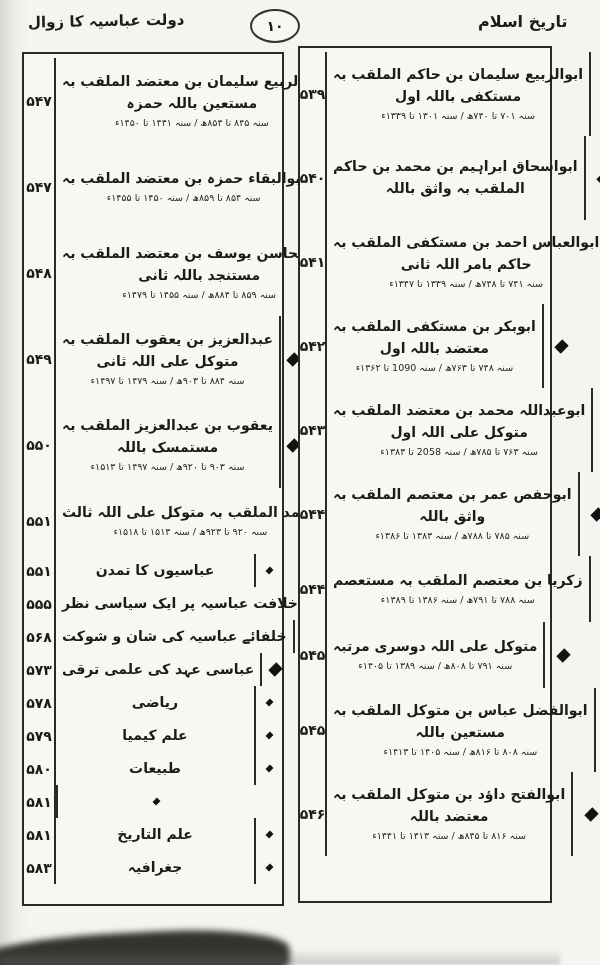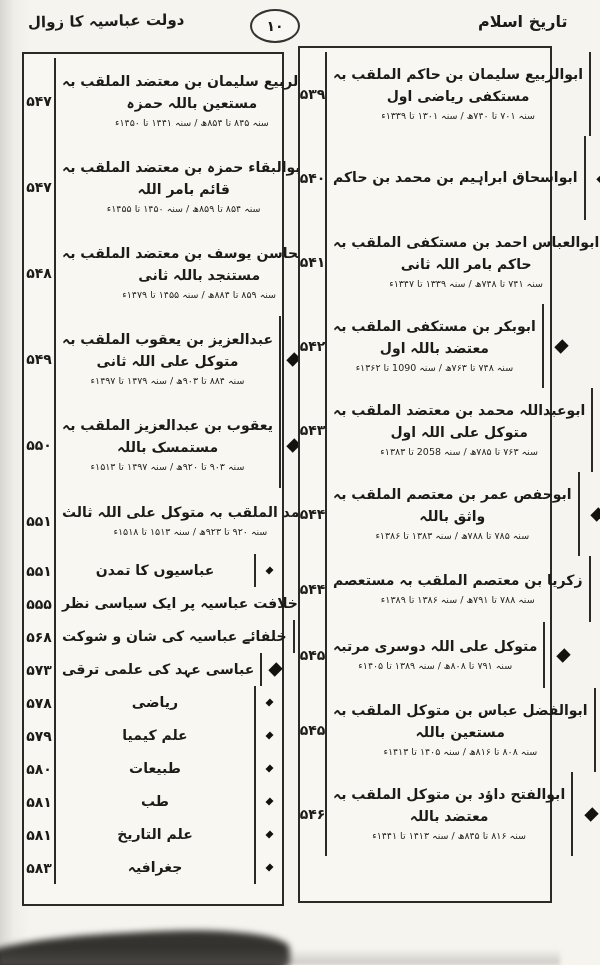--- a/index.html
+++ b/index.html
@@ -104,21 +104,20 @@
           <div class="date-line">سنہ ۸۴۵ تا ۸۵۴ھ / سنہ ۱۴۴۱ تا ۱۴۵۰ء</div>
         </div>
         <div class="col-bullet">
           <span class="diamond large"></span>
         </div>
       </div>
       <div class="row h3">
         <div class="col-num">۵۴۷</div>
         <div class="col-body">
           <div class="title-line">ابوالبقاء حمزہ بن معتضد الملقب بہ</div>
-          <div class="title-line">قائم بامر اللہ</div>
           <div class="date-line">سنہ ۸۵۴ تا ۸۵۹ھ / سنہ ۱۴۵۰ تا ۱۴۵۵ء</div>
         </div>
         <div class="col-bullet">
           <span class="diamond large"></span>
         </div>
       </div>
       <div class="row h3">
         <div class="col-num">۵۴۸</div>
         <div class="col-body">
           <div class="title-line">ابوالمحاسن یوسف بن معتضد الملقب بہ</div>
@@ -219,23 +218,20 @@
         <div class="col-num">۵۸۰</div>
         <div class="col-body">
           <div class="title-line">طبیعات</div>
         </div>
         <div class="col-bullet">
           <span class="diamond small"></span>
         </div>
       </div>
       <div class="row h1">
         <div class="col-num">۵۸۱</div>
-        <div class="col-body">
-          <div class="title-line">طب</div>
-        </div>
         <div class="col-bullet">
           <span class="diamond small"></span>
         </div>
       </div>
       <div class="row h1">
         <div class="col-num">۵۸۱</div>
         <div class="col-body">
           <div class="title-line">علم التاریخ</div>
         </div>
         <div class="col-bullet">
@@ -251,29 +247,30 @@
           <span class="diamond small"></span>
         </div>
       </div>
     </section>
   <section class="toc right" id="right-table">
       <div class="pad-top"></div>
       <div class="row h3">
         <div class="col-num">۵۳۹</div>
         <div class="col-body">
           <div class="title-line">ابوالربیع سلیمان بن حاکم الملقب بہ</div>
-          <div class="title-line">مستکفی ریاضی اول</div>
+          <div class="title-line">مستکفی باللہ اول</div>
           <div class="date-line">سنہ ۷۰۱ تا ۷۴۰ھ / سنہ ۱۳۰۱ تا ۱۳۳۹ء</div>
         </div>
         <div class="col-bullet"></div>
       </div>
       <div class="row h3">
         <div class="col-num">۵۴۰</div>
         <div class="col-body">
           <div class="title-line">ابواسحاق ابراہیم بن محمد بن حاکم</div>
+          <div class="title-line">الملقب بہ واثق باللہ</div>
         </div>
         <div class="col-bullet">
           <span class="diamond large"></span>
         </div>
       </div>
       <div class="row h3">
         <div class="col-num">۵۴۱</div>
         <div class="col-body">
           <div class="title-line">ابوالعباس احمد بن مستکفی الملقب بہ</div>
           <div class="title-line">حاکم بامر اللہ ثانی</div>

